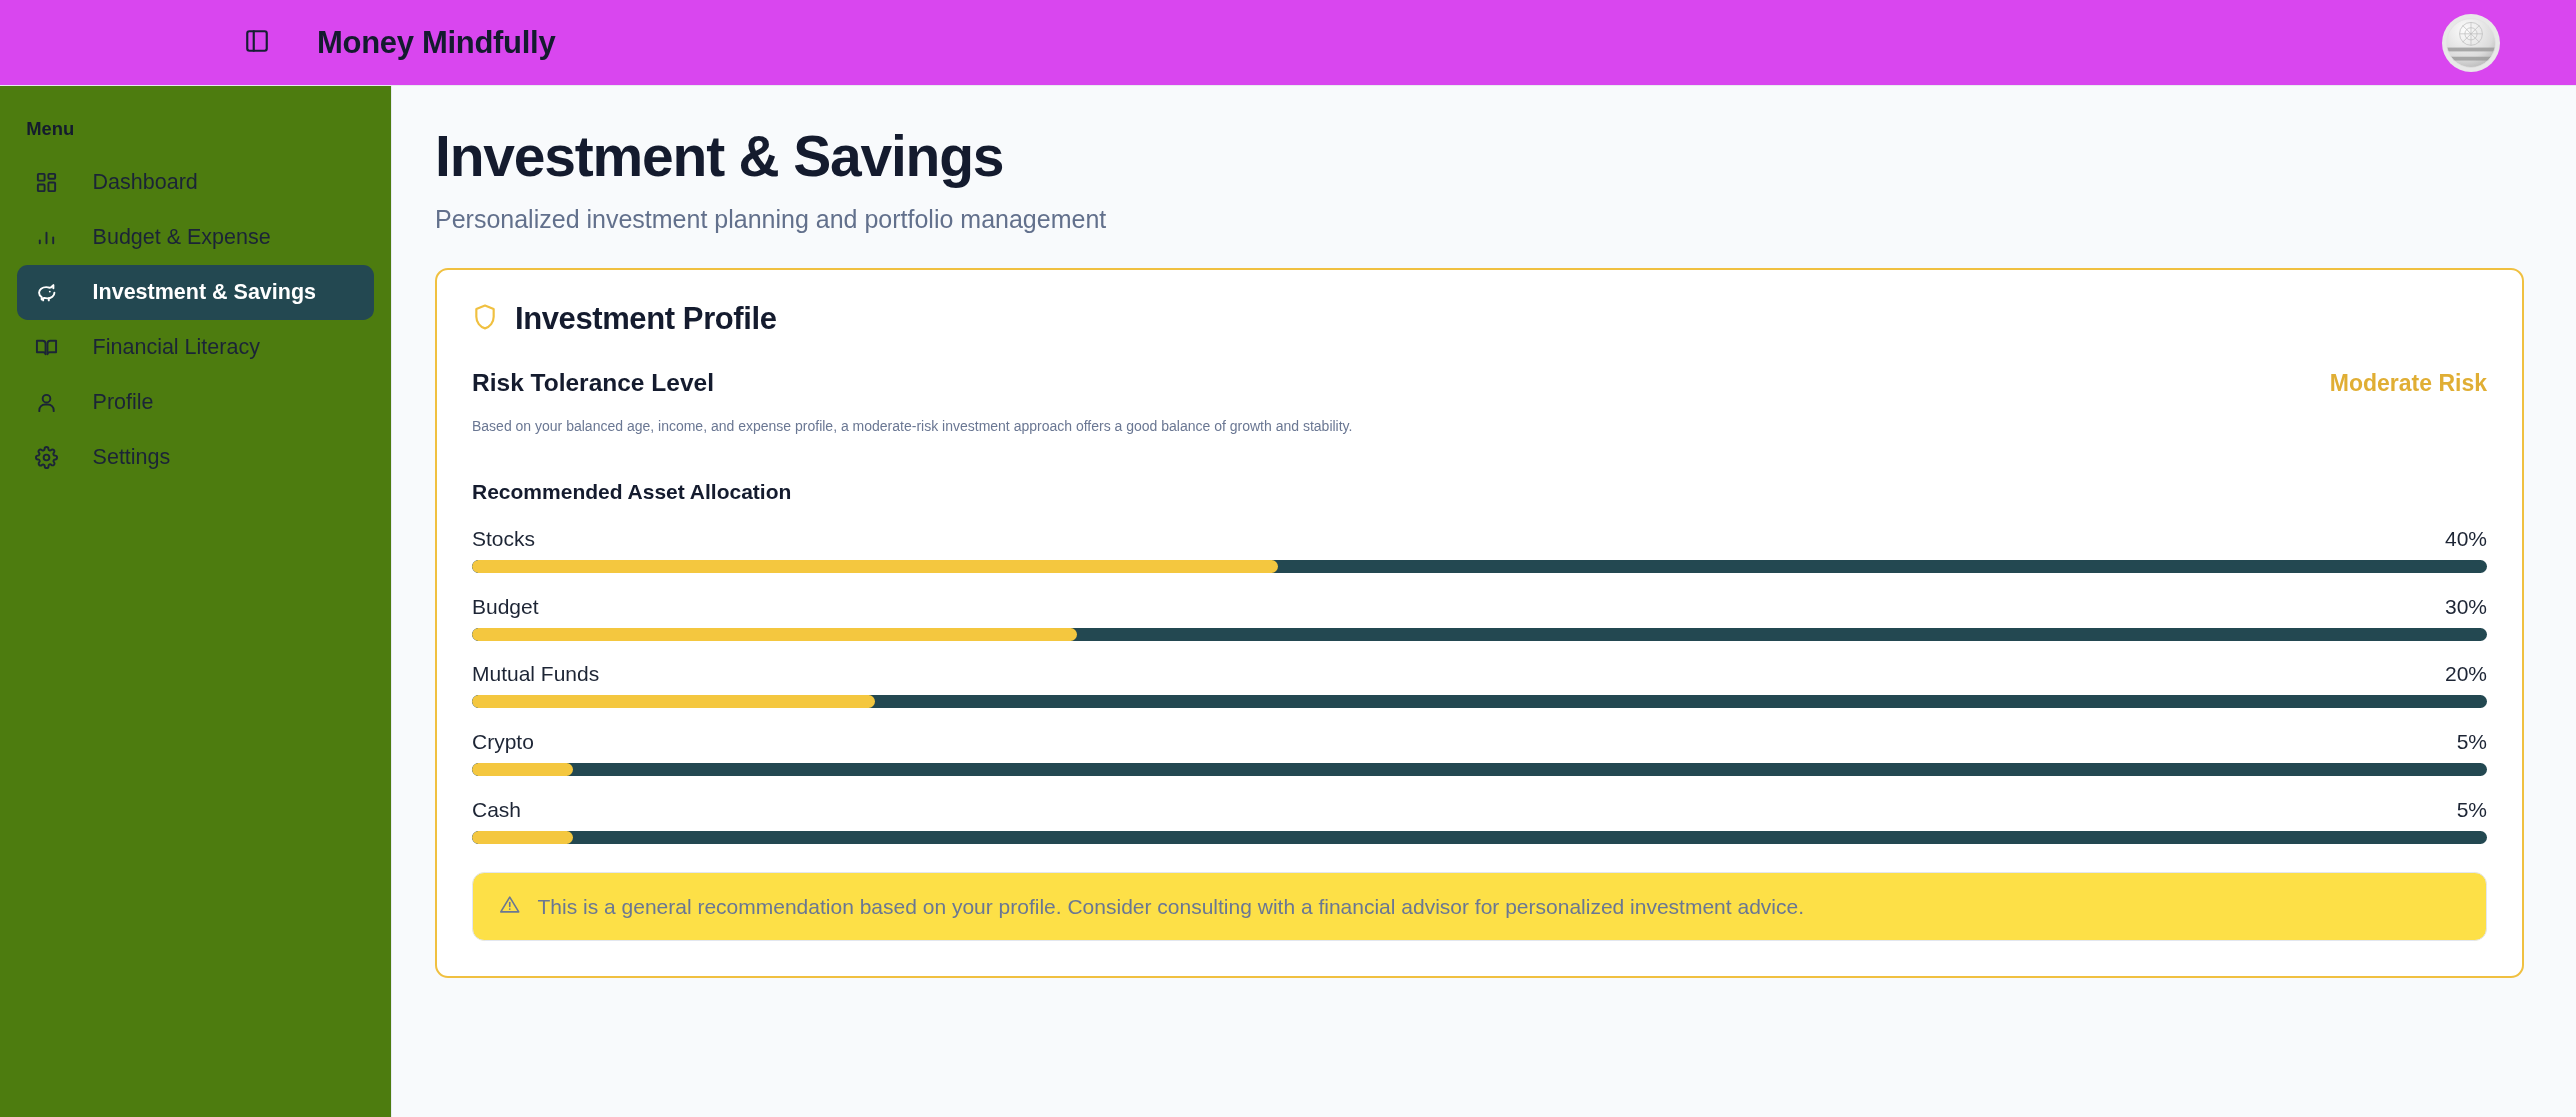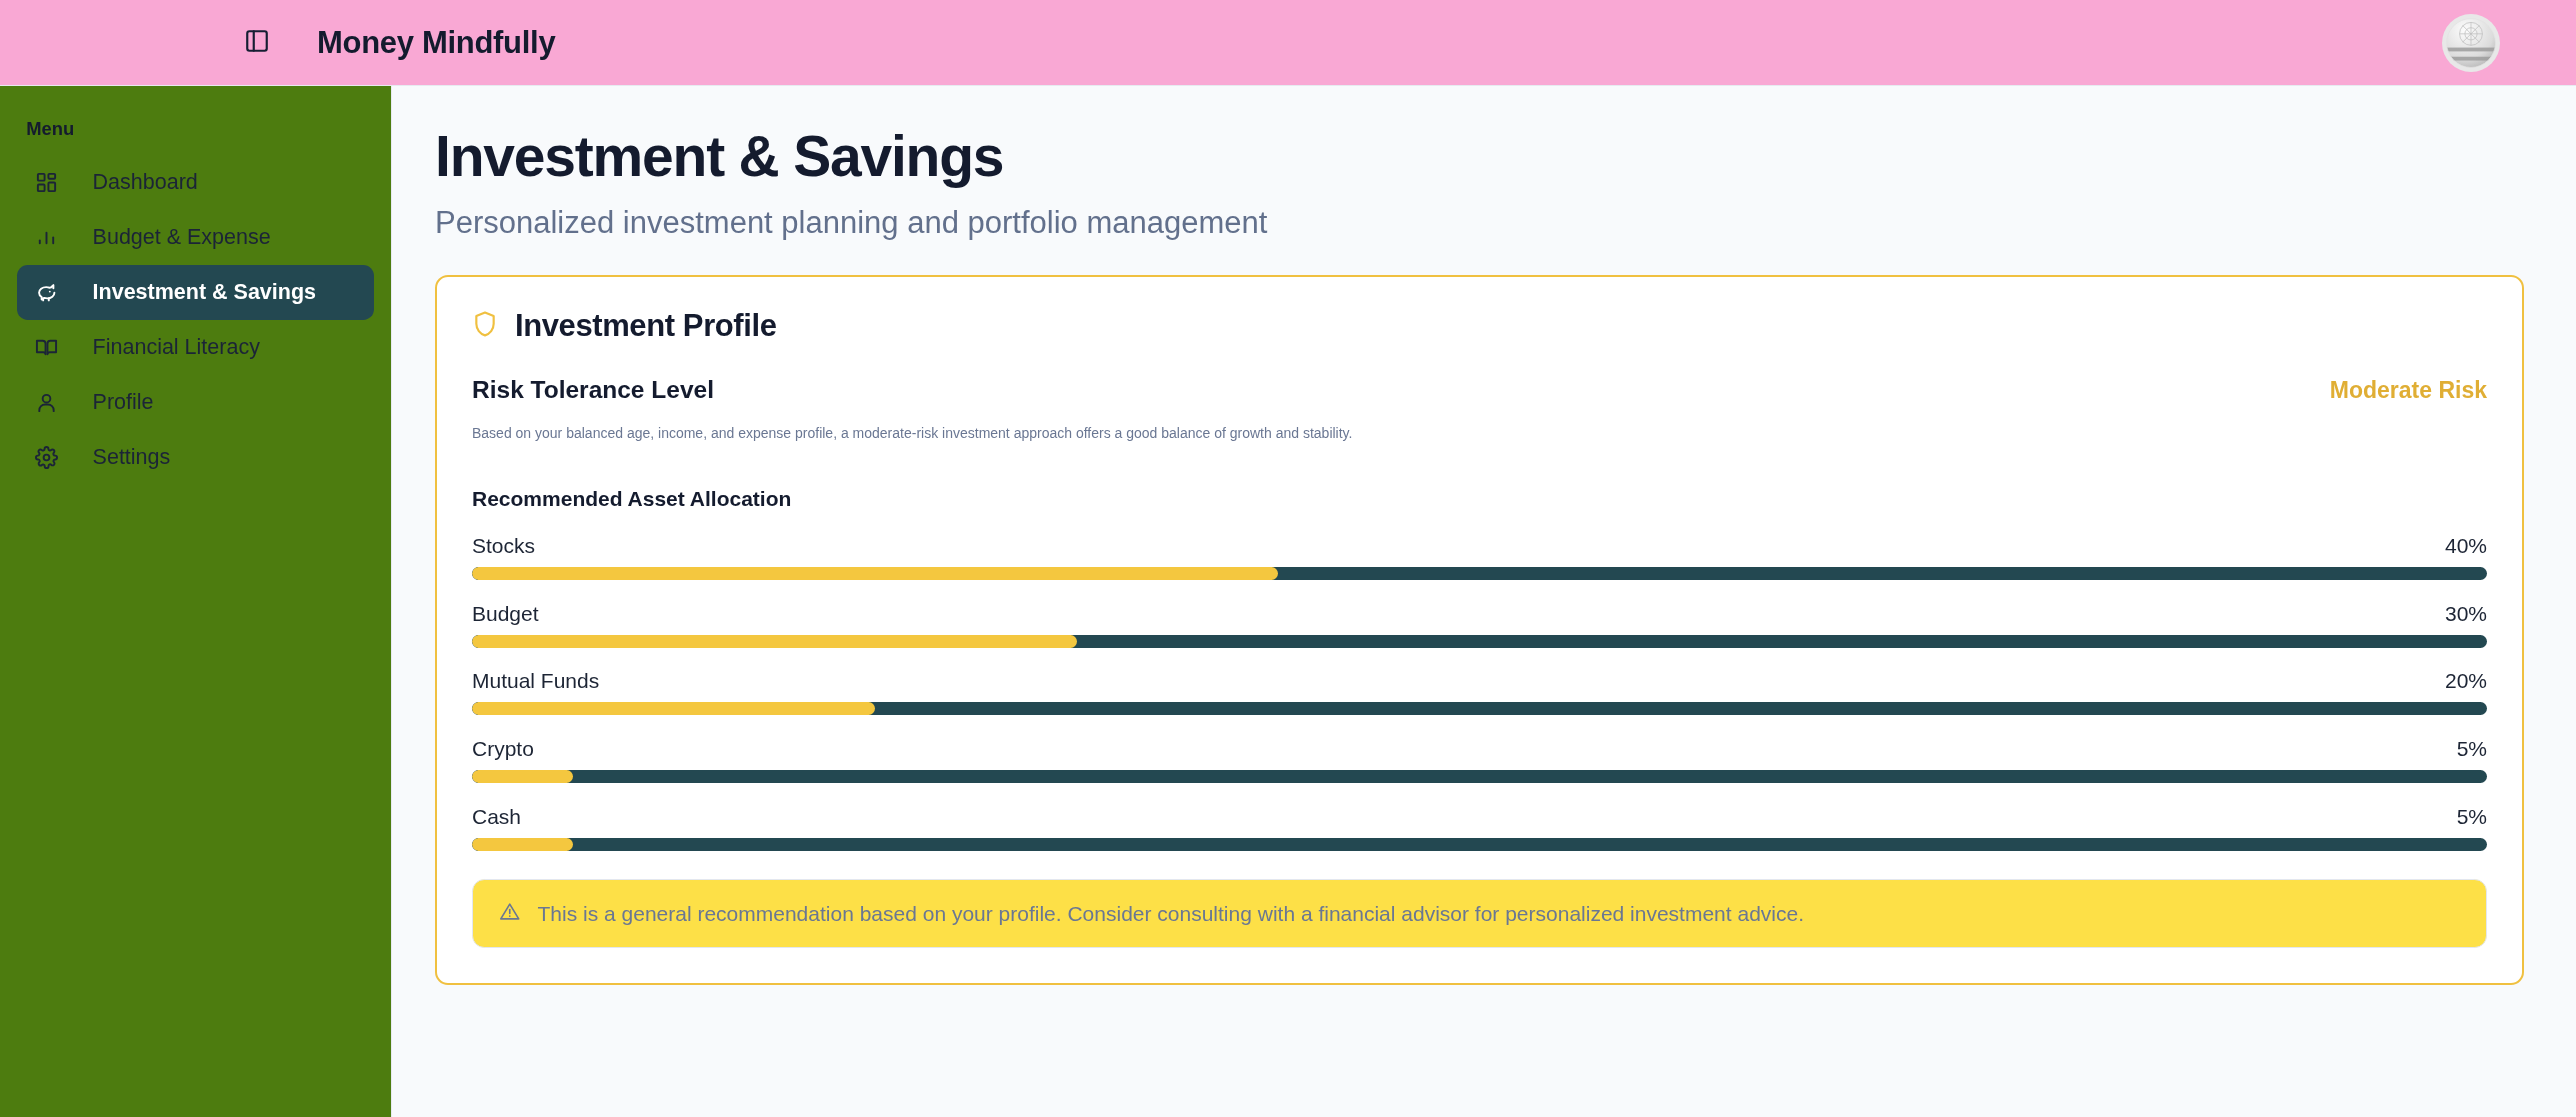--- a/index.html
+++ b/index.html
@@ -7,21 +7,21 @@
     width:2576px; height:1118px;
     font-family:"Liberation Sans", sans-serif;
     background:#F8FAFC;
     overflow:hidden;
   }
   .app { display:flex; flex-direction:column; width:2576px; height:1118px; }
 
   
   .topbar {
     height:86px; min-height:86px;
-    background:#f9a8d4;
+    background:#d946ef;
     border-bottom:1.5px solid #E7EAF0;
     display:flex; align-items:center;
     padding:0 41px 0 0;
     position:relative;
   }
   .sidebar-toggle {
     margin-left:240px;
     width:34px; height:34px;
     display:flex; align-items:center; justify-content:center;
     color:#161E33; cursor:pointer;
@@ -75,21 +75,21 @@
     flex:1; min-width:0;
     background:#F8FAFC;
     padding:40px 52px 0 43px;
     overflow:hidden;
   }
   .page-title {
     font-size:57px; font-weight:bold; color:#141B2E;
     letter-spacing:-1.2px; line-height:1.08;
   }
   .page-subtitle {
-    font-size:31px; color:#62708C; margin-top:17px;
+    font-size:25px; color:#62708C; margin-top:17px;
   }
 
   
   .card {
     margin-top:34px;
     background:#FFFFFF;
     border:2.3px solid #F0C040;
     border-radius:13px;
     padding:31px 35px 35px 35px;
   }

